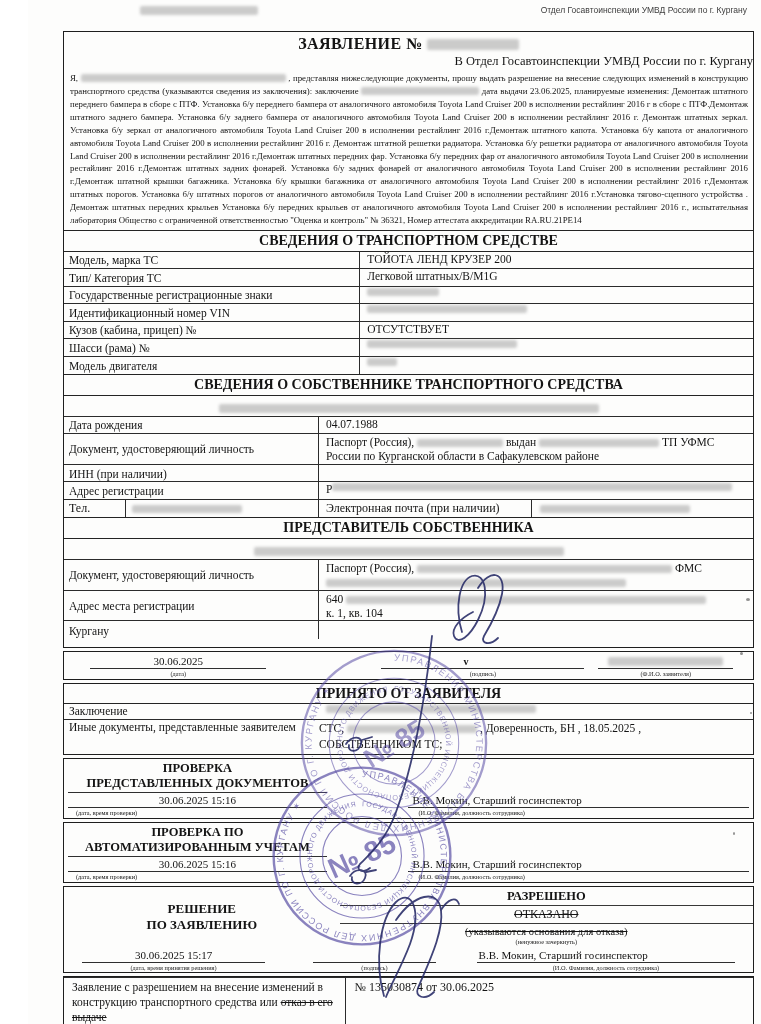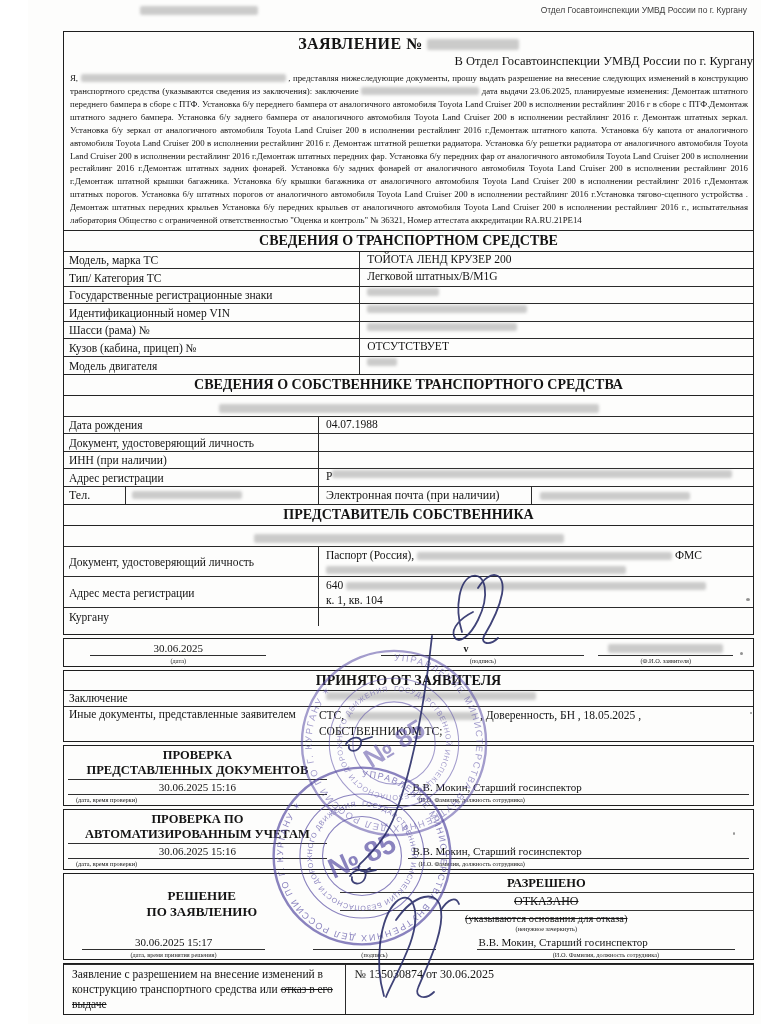--- a/index.html
+++ b/index.html
@@ -129,29 +129,29 @@
             <span class="rd" style="width:72px"></span>
           </div>
         </div>
       <div class="trow">
           <div class="tlabel">Идентификационный номер VIN</div>
           <div class="tval">
             <span class="rd" style="width:160px"></span>
           </div>
         </div>
       <div class="trow">
+          <div class="tlabel">Кузов (кабина, прицеп) №</div>
+          <div class="tval">
+            <span>ОТСУТСТВУЕТ</span>
+          </div>
+        </div>
+      <div class="trow">
           <div class="tlabel">Шасси (рама) №</div>
           <div class="tval">
             <span class="rd" style="width:150px"></span>
-          </div>
-        </div>
-      <div class="trow">
-          <div class="tlabel">Кузов (кабина, прицеп) №</div>
-          <div class="tval">
-            <span>ОТСУТСТВУЕТ</span>
           </div>
         </div>
       <div class="trow" style="border-bottom:none">
           <div class="tlabel">Модель двигателя</div>
           <div class="tval">
             <span class="rd" style="width:30px"></span>
           </div>
         </div>
     </div>
 
@@ -159,20 +159,27 @@
     <div class="v37">
       <div class="name-row"><span class="rd" style="width:380px;height:9px"></span></div>
       <div class="trow">
           <div class="tlabel">Дата рождения</div>
           <div class="tval">
             <span>04.07.1988</span>
           </div>
         </div>
       <div class="trow">
         <div class="tlabel">Документ, удостоверяющий личность</div>
+        <div class="tval-block">
+          <span>Паспорт (Россия),</span>
+          <span class="rd" style="width:86px"></span>
+          <span>выдан</span>
+          <span class="rd" style="width:120px"></span>
+          <span>ТП УФМС России по Курганской области в Сафакулевском районе</span>
+        </div>
       </div>
       <div class="trow">
           <div class="tlabel">ИНН (при наличии)</div>
           <div class="tval"></div>
         </div>
       <div class="trow">
         <div class="tlabel">Адрес регистрации</div>
         <div class="tval">
           <span>Р</span>
           <span class="rd" style="width:400px"></span>

